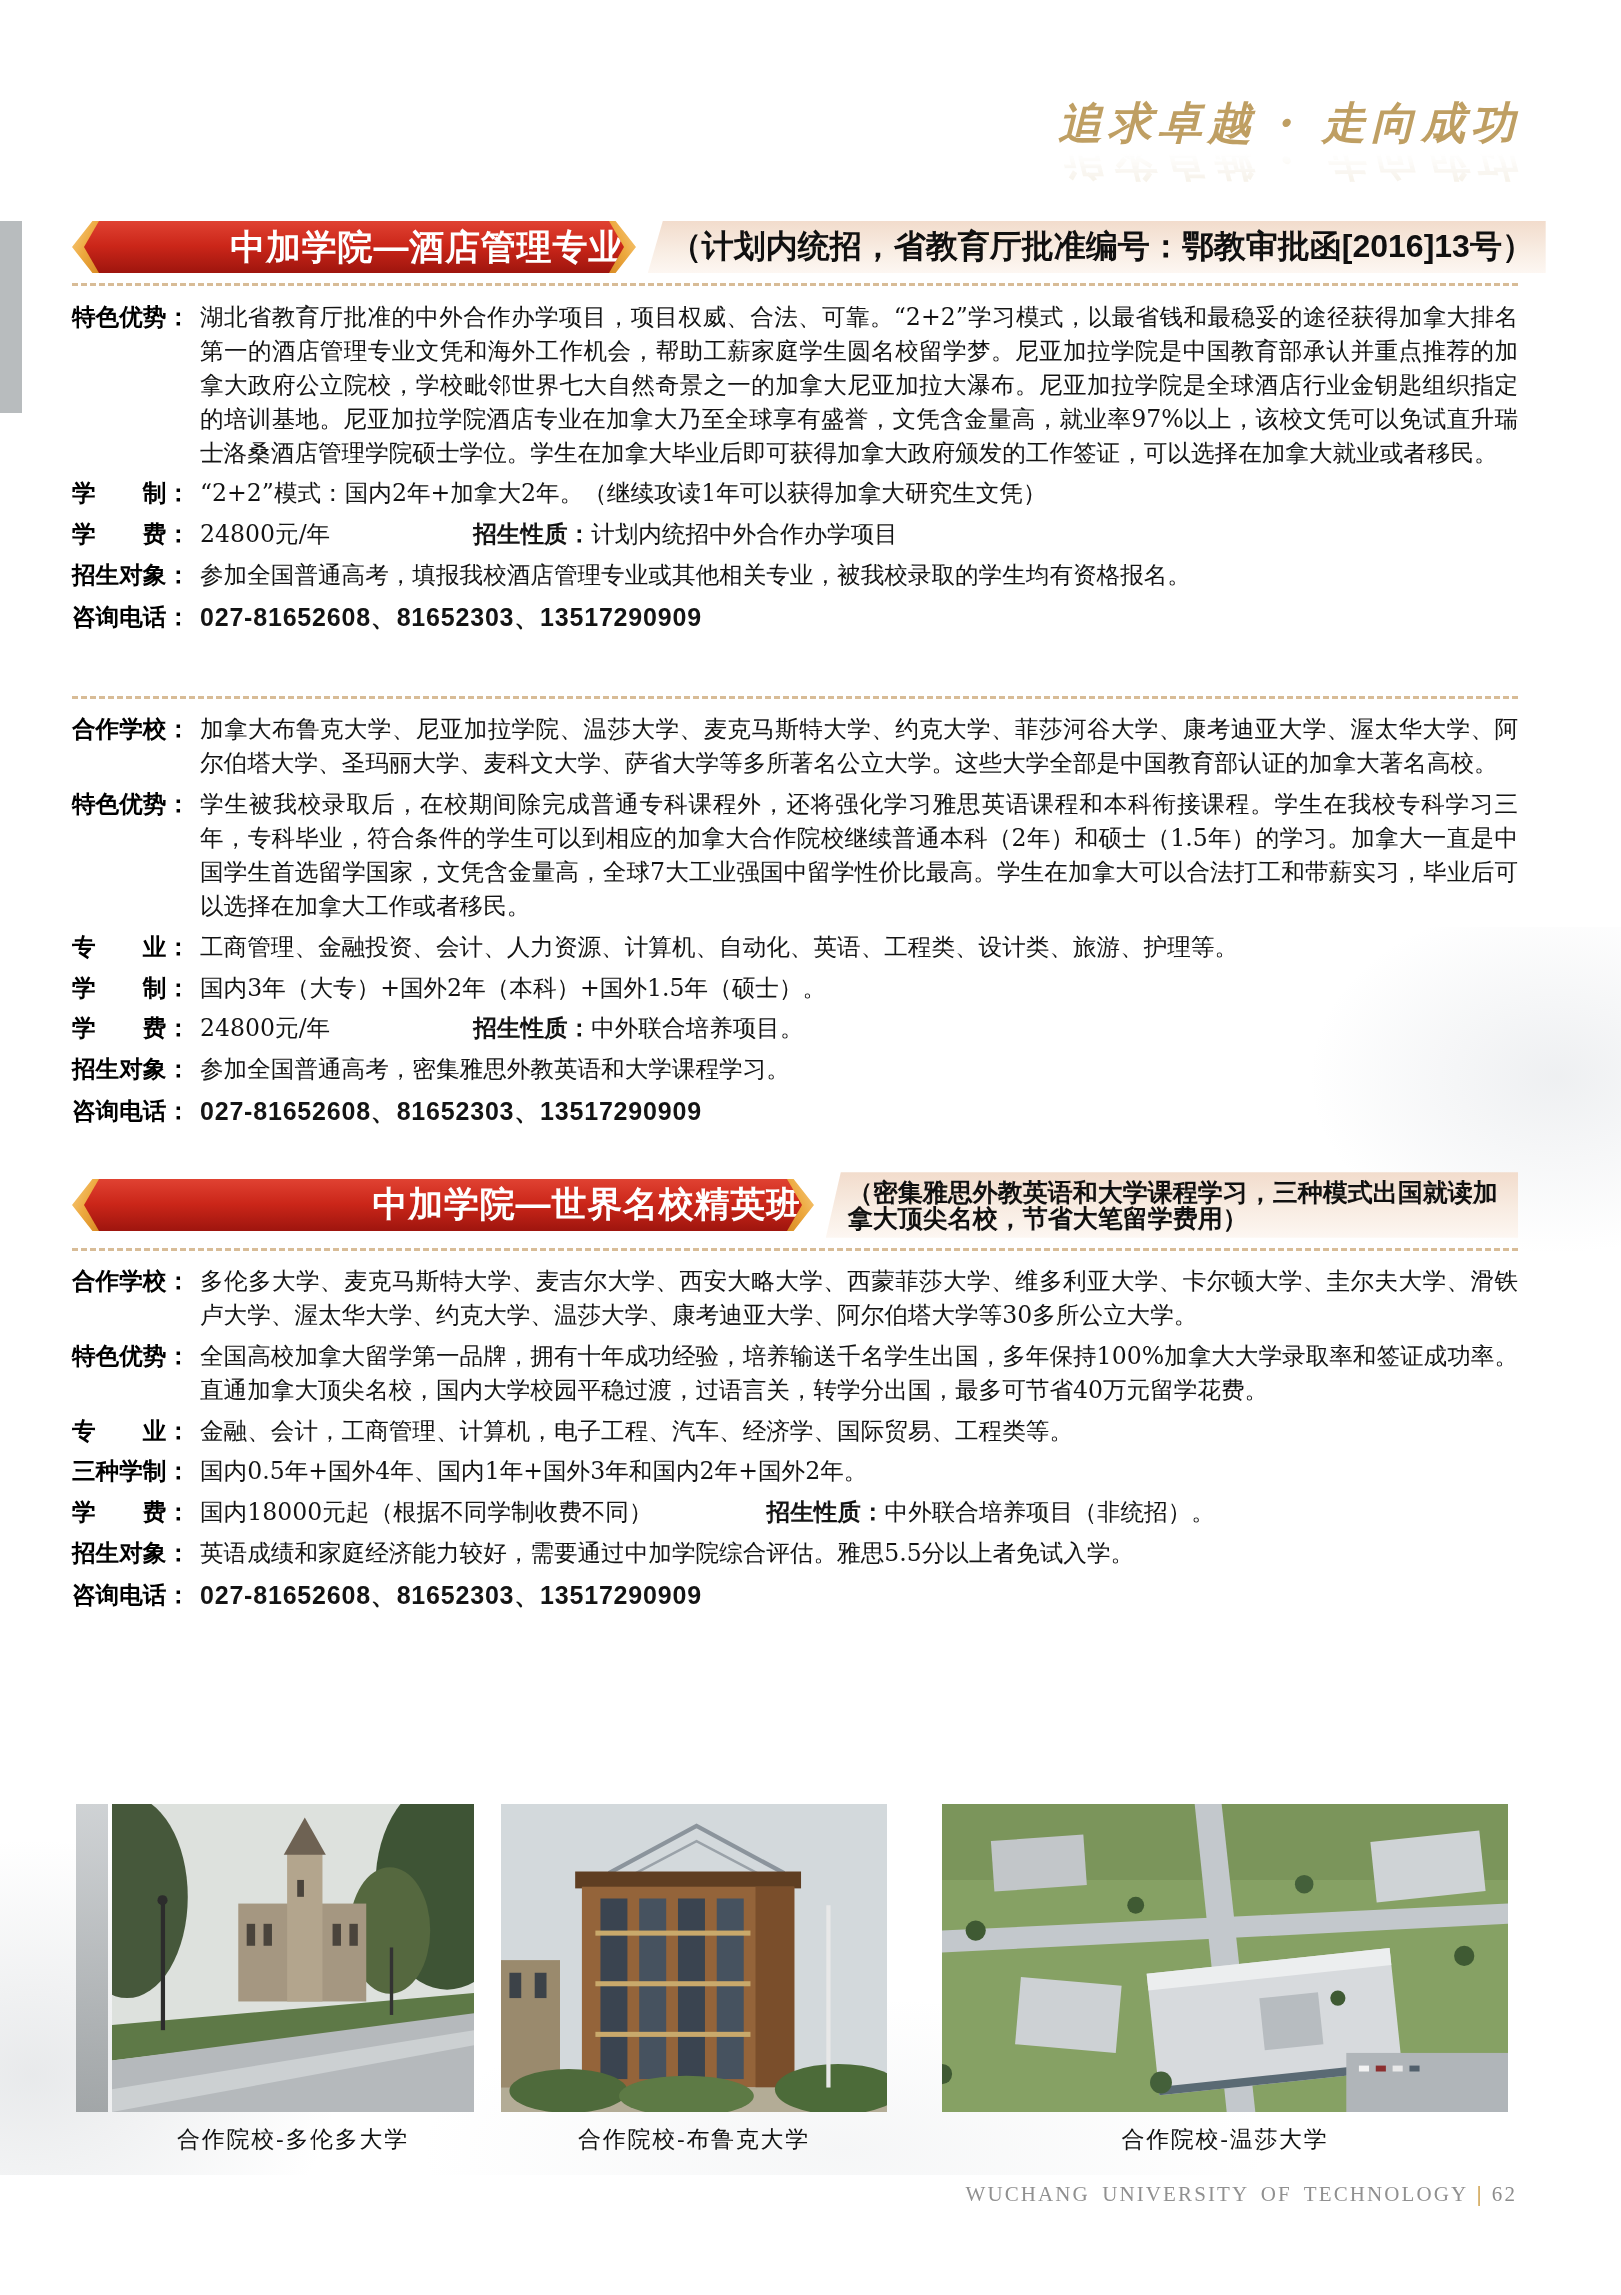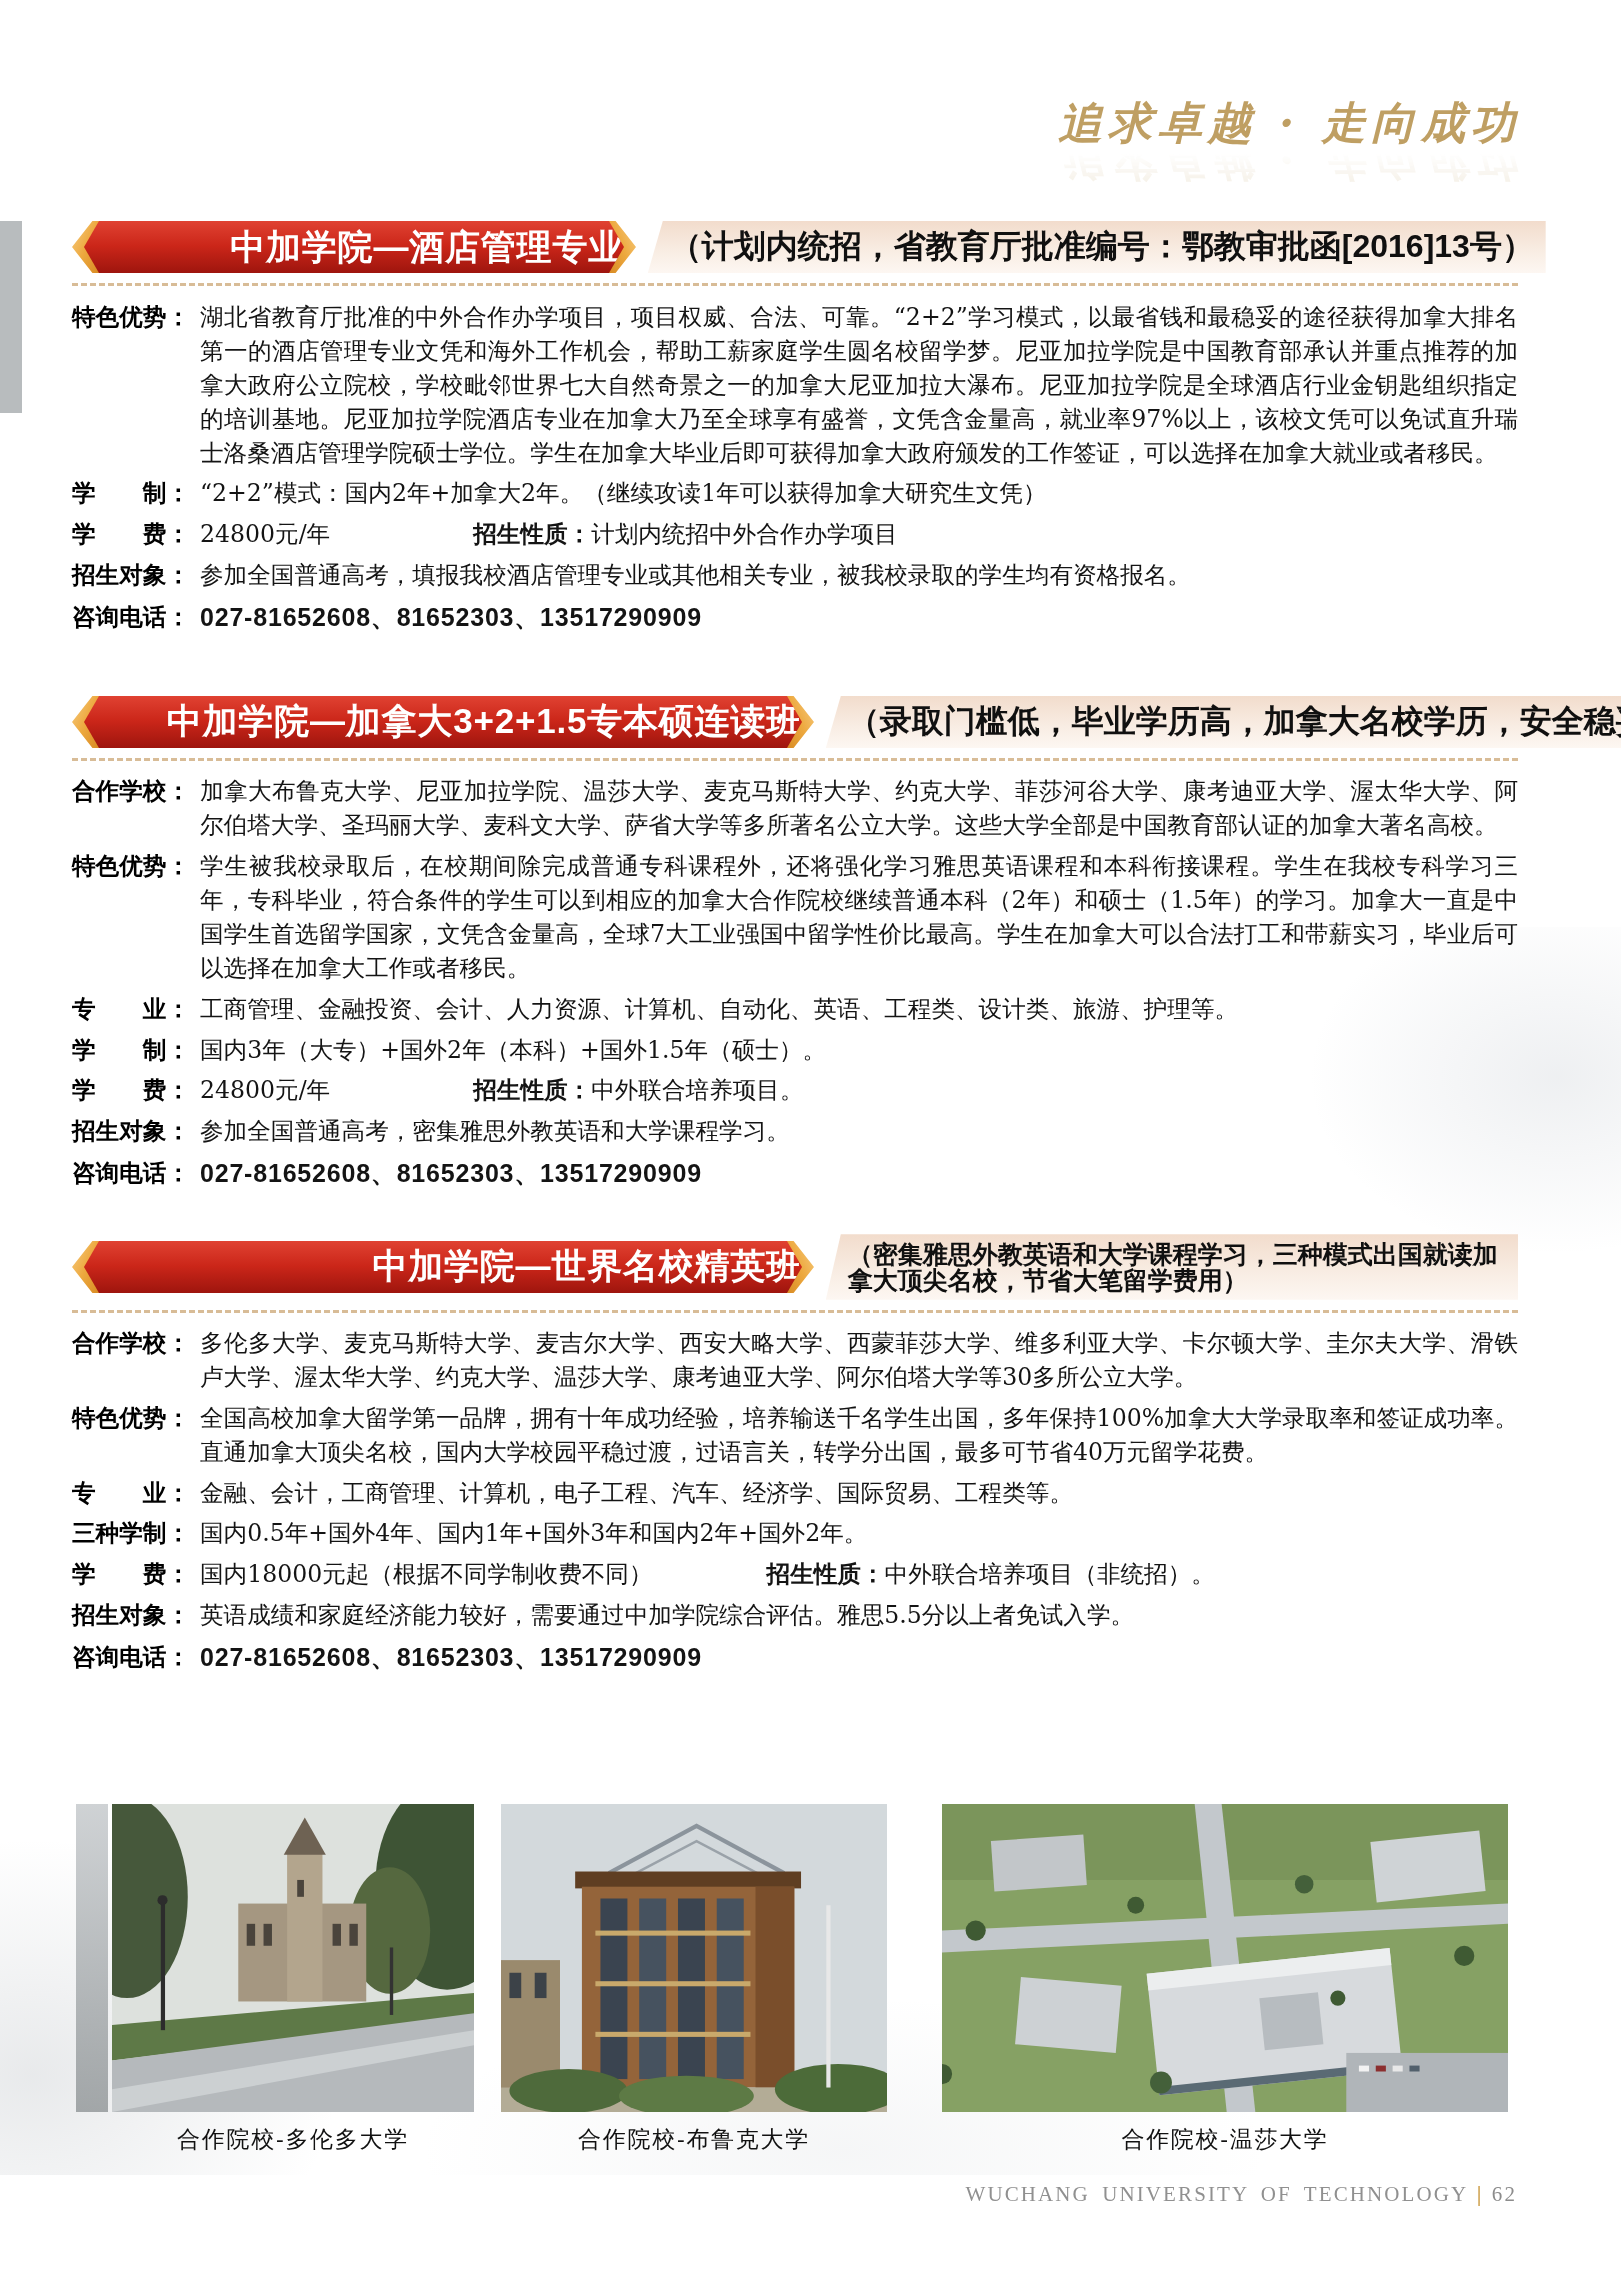--- a/index.html
+++ b/index.html
@@ -126,30 +126,20 @@
             <span class="row-label">招生对象：</span>
             <span class="row-body"><span class="seg">参加全国普通高考，填报我校酒店管理专业或其他相关专业，被我校录取的学生均有资格报名。</span></span>
           </div>
           <div class="row phone">
             <span class="row-label">咨询电话：</span>
             <span class="row-body"><span class="seg">027-81652608、81652303、13517290909</span></span>
           </div>
         </div>
       </section>
       <section class="section sec1">
-        <div class="banner-row">
-          <div class="ribbon">
-            <span class="chev left"></span>
-            <div class="band">
-              <span class="ribbon-title">中加学院—加拿大3+2+1.5专本硕连读班</span>
-            </div>
-            <span class="chev right"></span>
-          </div>
-          <div class="note">（录取门槛低，毕业学历高，加拿大名校学历，安全稳妥省钱）</div>
-        </div>
         <div class="dash"></div>
         <div class="rows">
           <div class="row">
             <span class="row-label">合作学校：</span>
             <span class="row-body"><span class="seg">加拿大布鲁克大学、尼亚加拉学院、温莎大学、麦克马斯特大学、约克大学、菲莎河谷大学、康考迪亚大学、渥太华大学、阿尔伯塔大学、圣玛丽大学、麦科文大学、萨省大学等多所著名公立大学。这些大学全部是中国教育部认证的加拿大著名高校。</span></span>
           </div>
           <div class="row">
             <span class="row-label">特色优势：</span>
             <span class="row-body"><span class="seg">学生被我校录取后，在校期间除完成普通专科课程外，还将强化学习雅思英语课程和本科衔接课程。学生在我校专科学习三年，专科毕业，符合条件的学生可以到相应的加拿大合作院校继续普通本科（2年）和硕士（1.5年）的学习。加拿大一直是中国学生首选留学国家，文凭含金量高，全球7大工业强国中留学性价比最高。学生在加拿大可以合法打工和带薪实习，毕业后可以选择在加拿大工作或者移民。</span></span>
           </div>

